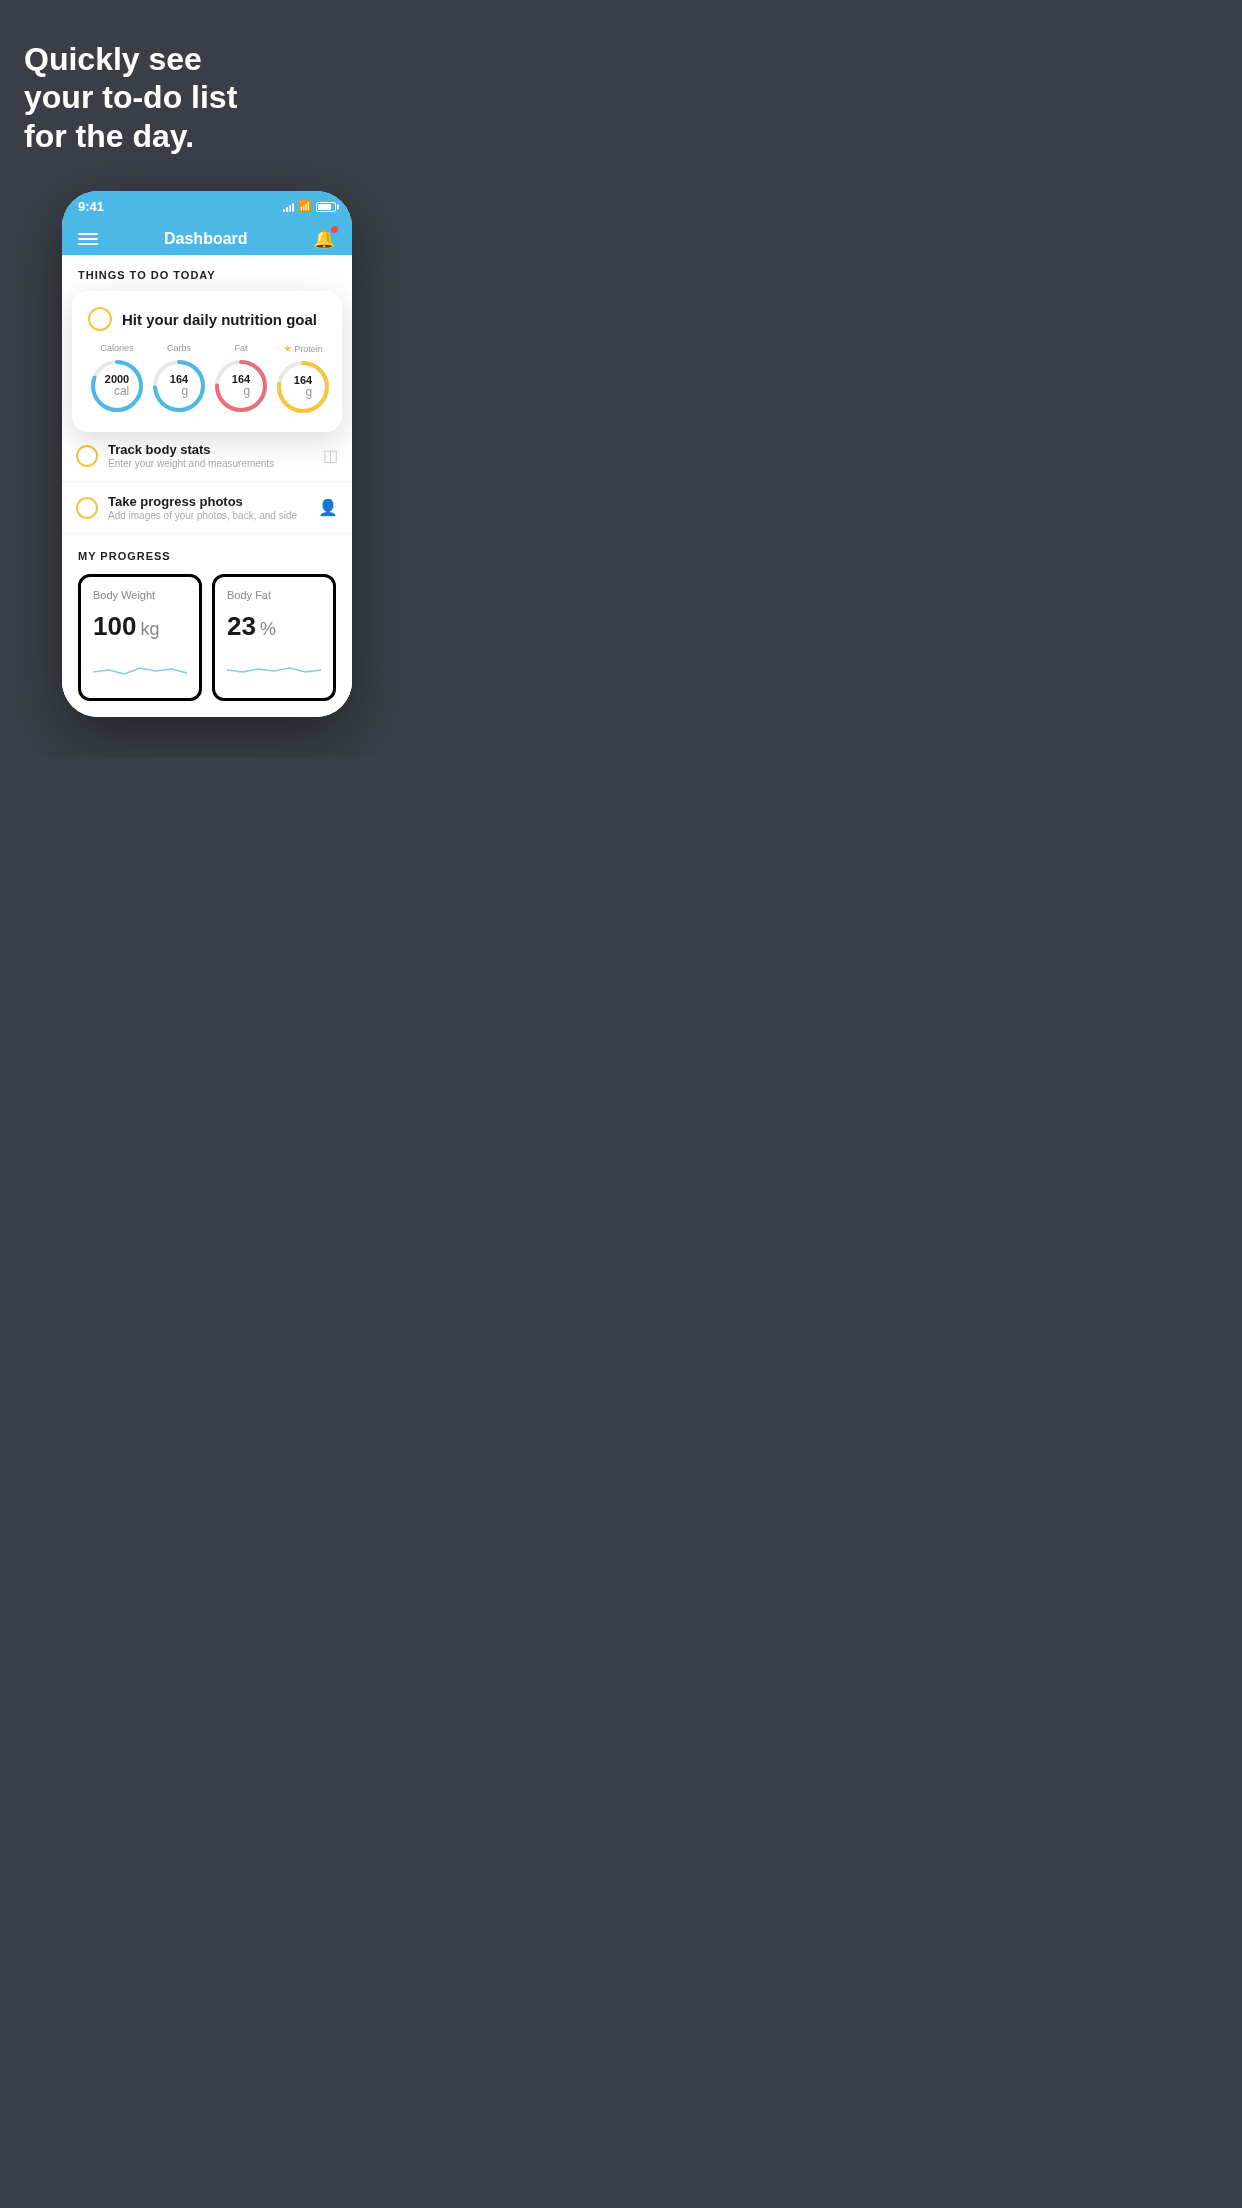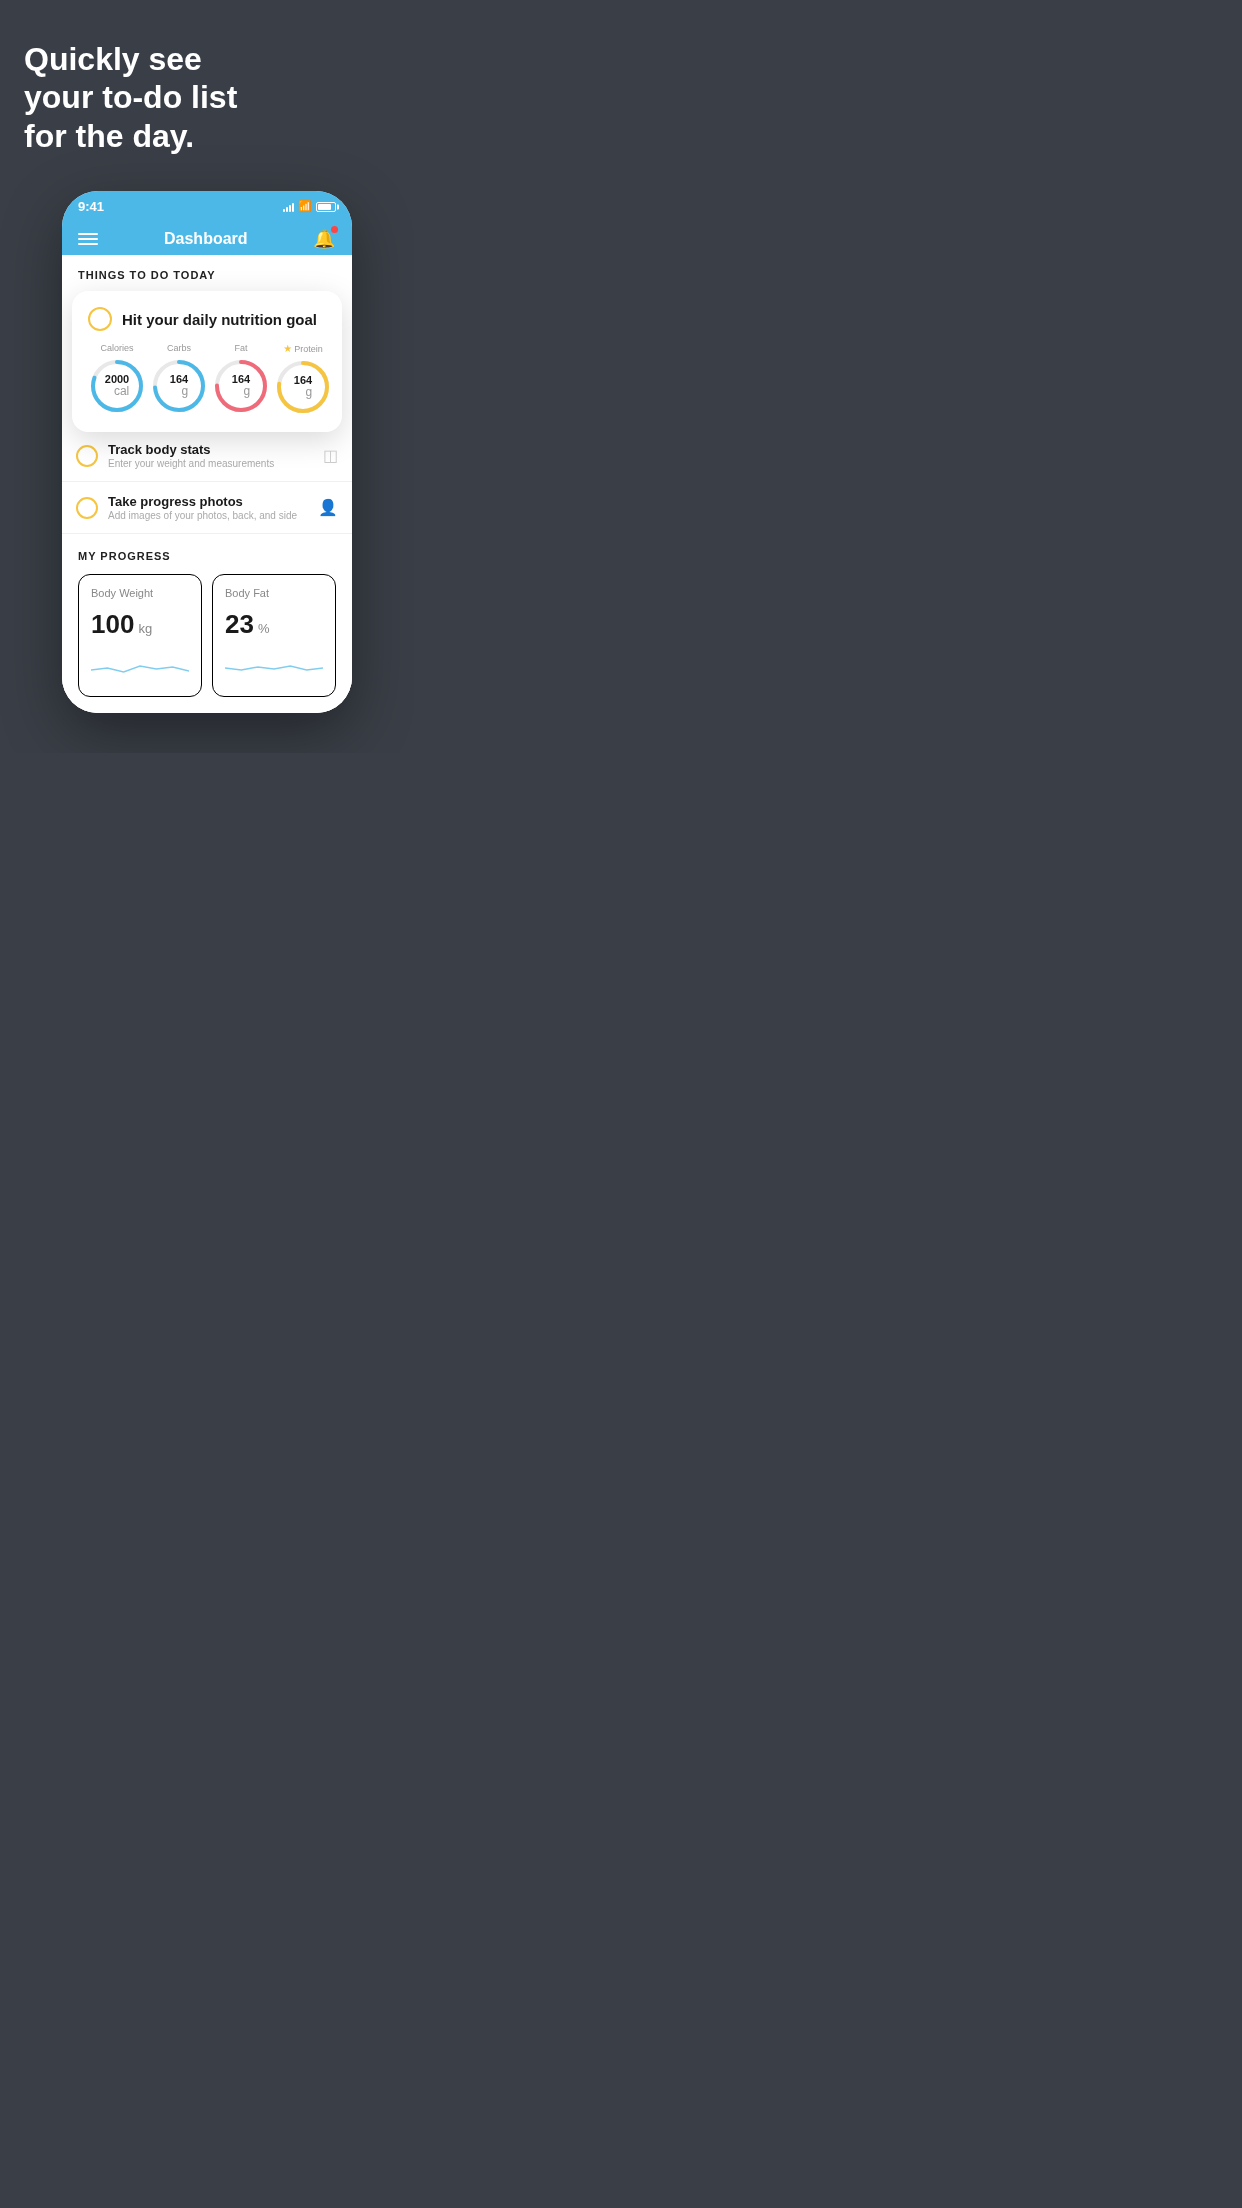--- a/index.html
+++ b/index.html
@@ -318,21 +318,21 @@
     }
 
     .progress-cards {
       display: flex;
       gap: 10px;
     }
 
     .progress-card {
       flex: 1;
       background: #fff;
-      border: 1px solid #000000;
+      border: 3px solid #000000;
       border-radius: 12px;
       padding: 12px;
       overflow: hidden;
     }
 
     .progress-card-title {
       font-size: 11px;
       color: #888;
       margin-bottom: 10px;
     }
@@ -344,21 +344,21 @@
       margin-bottom: 10px;
     }
 
     .progress-value {
       font-size: 26px;
       font-weight: 700;
       color: #1a1a1a;
     }
 
     .progress-unit {
-      font-size: 13px;
+      font-size: 18px;
       color: #888;
     }
 
     
     .wave-chart {
       width: 100%;
       height: 30px;
     }
 
     

